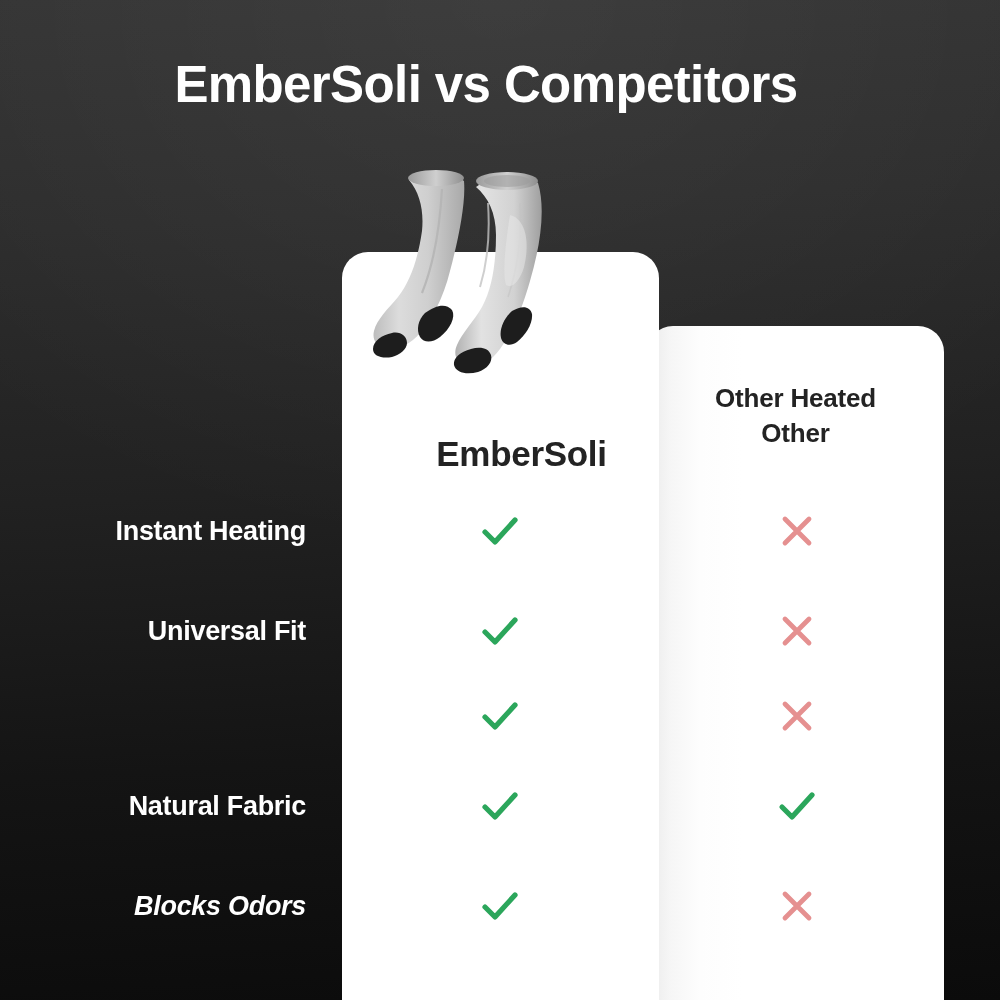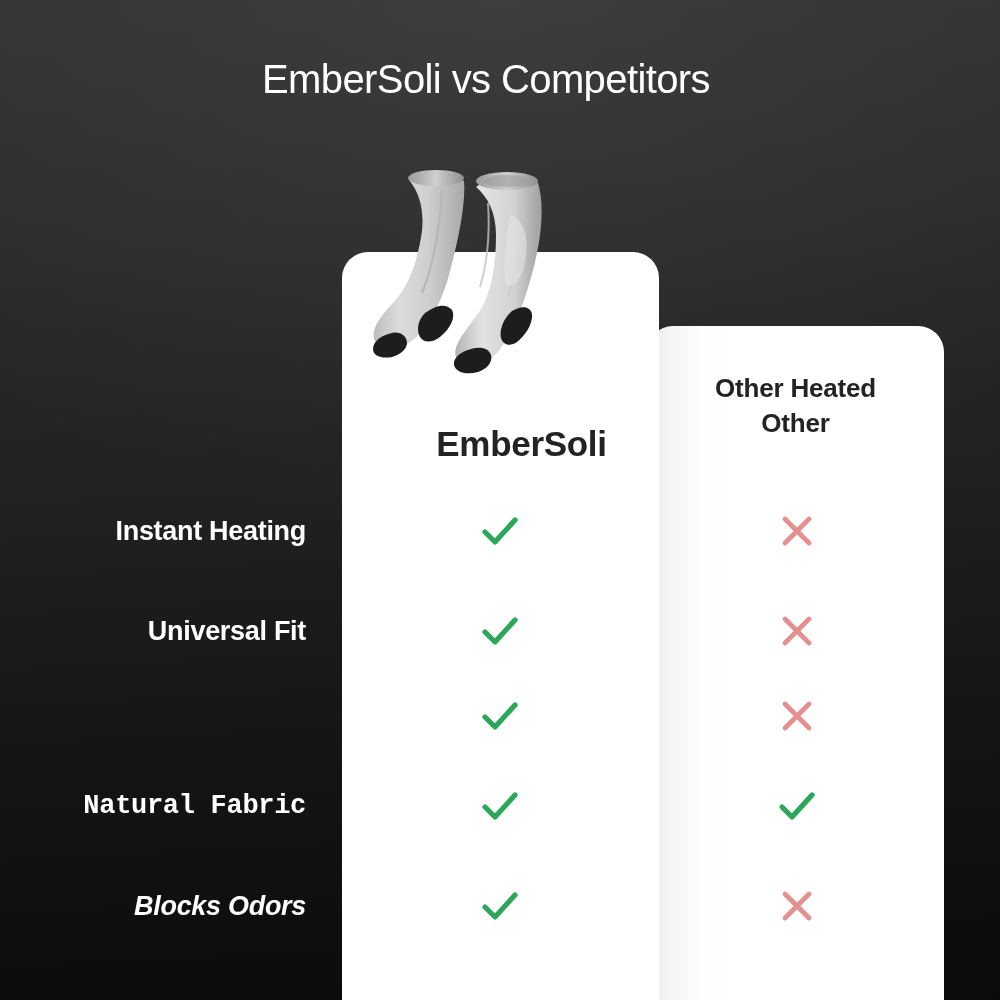--- a/index.html
+++ b/index.html
@@ -19,22 +19,22 @@
       linear-gradient(177deg, #333333 0%, #2c2c2c 22%, #212121 48%, #141414 74%, #0b0b0b 100%);
     overflow:hidden;
   }
 
   
   .title {
     position:absolute;
     top:57px; left:0; width:972px;
     text-align:center;
     color:#ffffff;
-    font-size:40px;
-    font-weight:normal;
+    font-size:51px;
+    font-weight:bold;
     letter-spacing:-0.6px;
     line-height:1.1;
     white-space:nowrap;
   }
 
   
   .card {
     position:absolute;
     background:#ffffff;
   }
@@ -61,20 +61,21 @@
   }
   .product-image svg { display:block; width:100%; height:100%; }
 
   
   .col-head {
     position:absolute;
     color:#232323;
     font-weight:bold;
     text-align:center;
     z-index:5;
+    margin-top:10px;
   }
   .col-head-primary {
     left:342px; top:424px; width:317px;
     font-size:35px;
     letter-spacing:-0.3px;
     padding-left:42px;
   }
   .col-head-secondary {
     left:647px; top:371px; width:297px;
     font-size:26px;
@@ -107,21 +108,21 @@
     display:flex; align-items:center; justify-content:center;
   }
   .mark-primary   { left:470px; }
   .mark-secondary { left:767px; }
   .mark svg { display:block; }
 
   
   .row-0 { top:501px; }
   .row-1 { top:601px; }
   .row-2 { top:686px; }
-  .row-3 { top:776px;font-family:Liberation Mono, monospace; }
+  .row-3 { top:776px; }
   .row-4 { top:876px;font-style:italic; }
 </style>
 </head>
 <body>
 
 <div id="stage">
 
   <div class="title">EmberSoli vs Competitors</div>
 
   <div class="card card-primary"></div>

